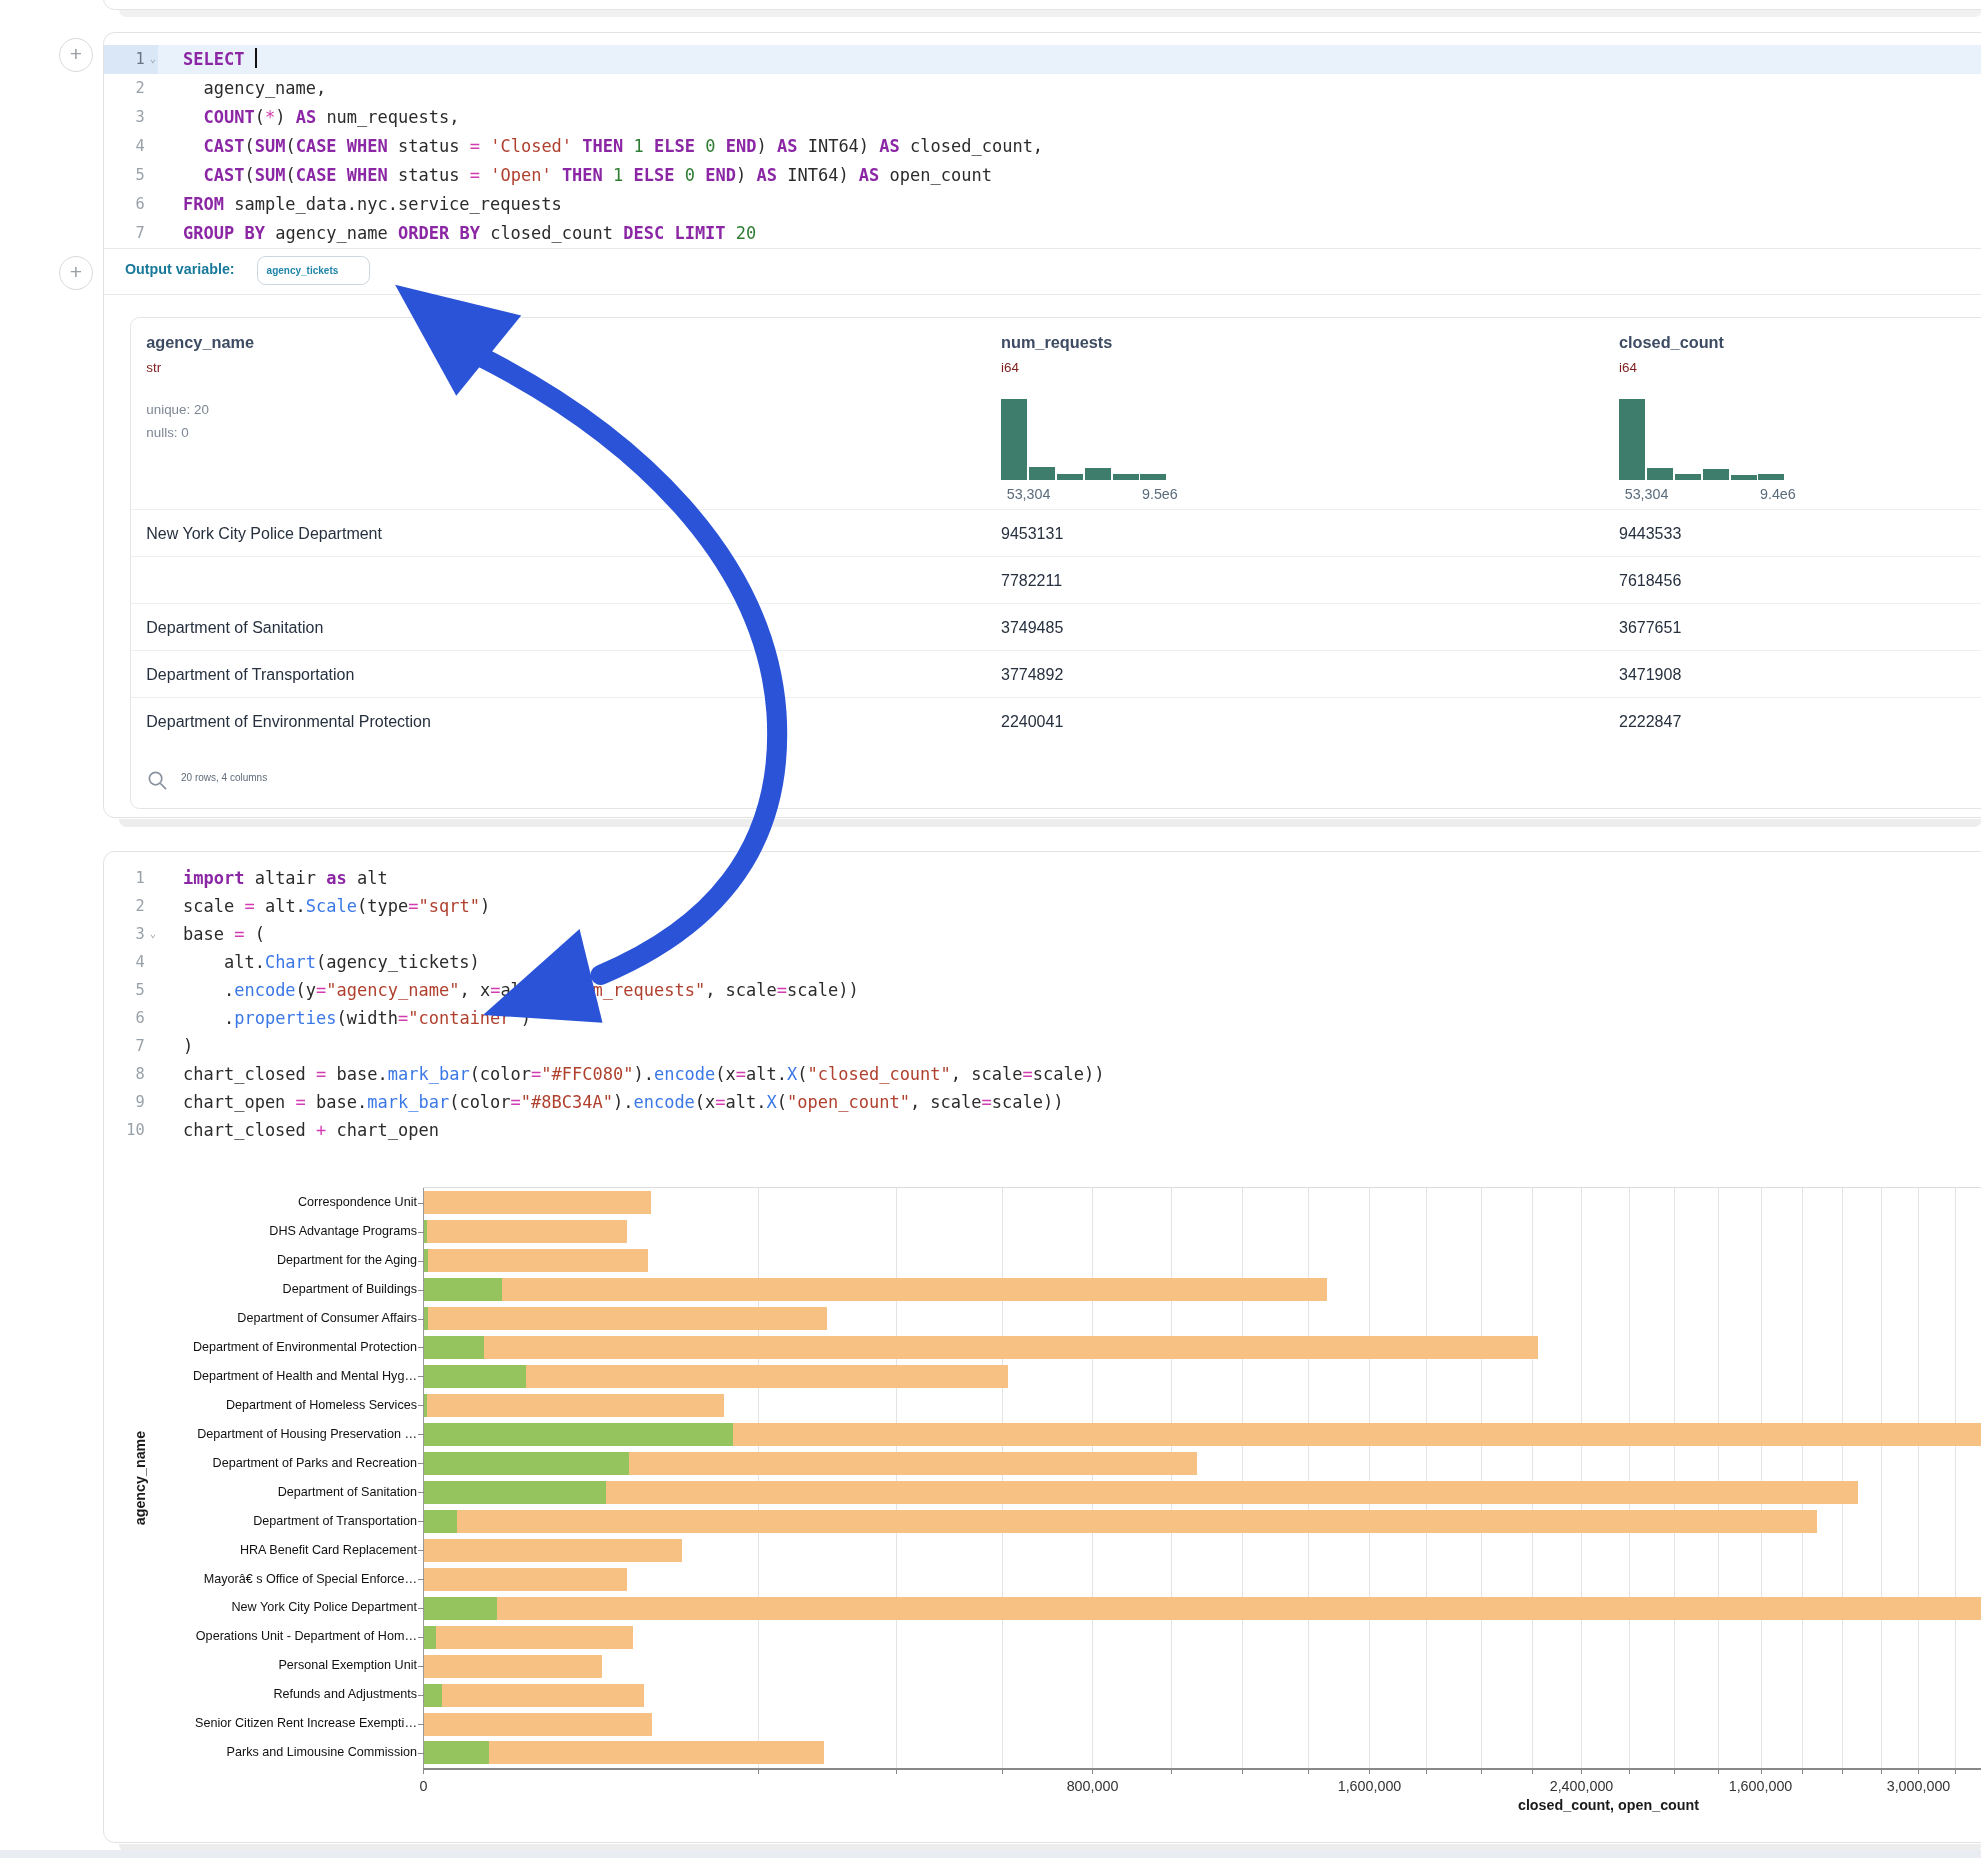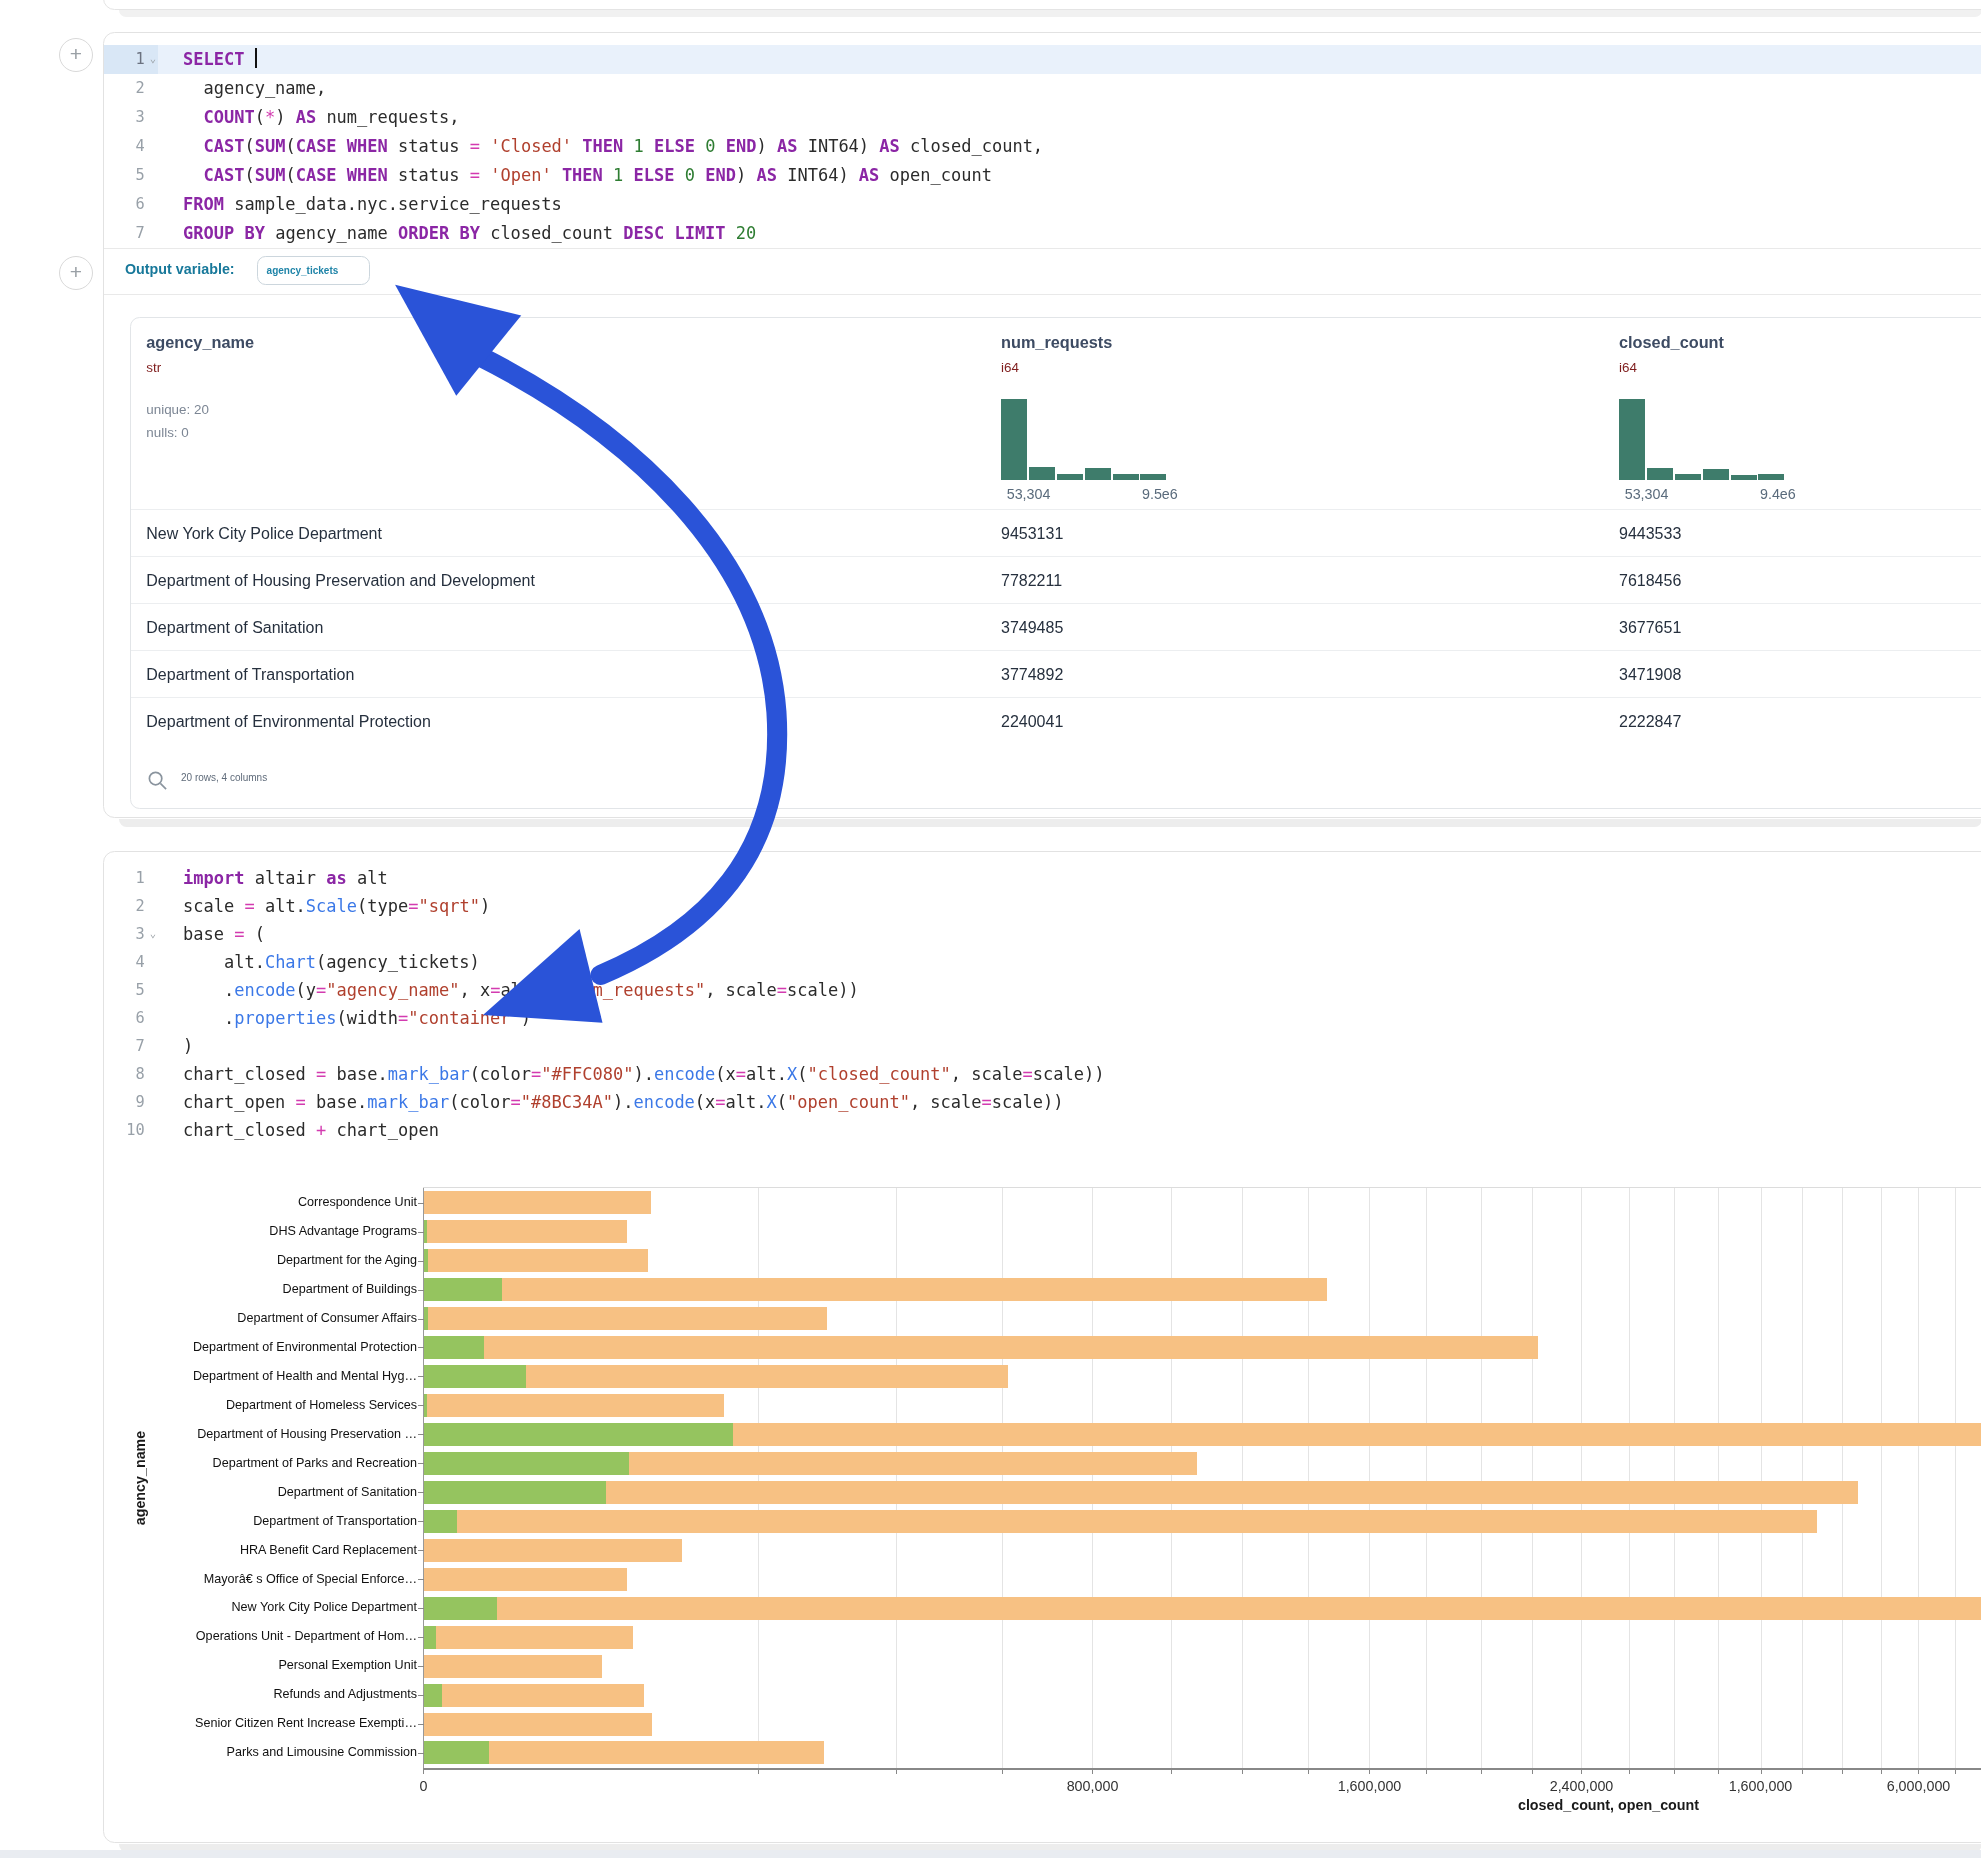--- a/index.html
+++ b/index.html
@@ -136,21 +136,20 @@
           <div class="hlab" style="left: 141px;">9.4e6</div>
         </div>
       </div>
     <div id="tbody">
         <div class="trow" style="top: 191px;">
           <div class="tc" style="left: 15.3px;">New York City Police Department</div>
           <div class="tc" style="left: 870px;">9453131</div>
           <div class="tc" style="left: 1488px;">9443533</div>
         </div>
         <div class="trow" style="top: 238px;">
-          <div class="tc" style="left: 15.3px;">Department of Housing Preservation and Development</div>
           <div class="tc" style="left: 870px;">7782211</div>
           <div class="tc" style="left: 1488px;">7618456</div>
         </div>
         <div class="trow" style="top: 285px;">
           <div class="tc" style="left: 15.3px;">Department of Sanitation</div>
           <div class="tc" style="left: 870px;">3749485</div>
           <div class="tc" style="left: 1488px;">3677651</div>
         </div>
         <div class="trow" style="top: 332px;">
           <div class="tc" style="left: 15.3px;">Department of Transportation</div>
@@ -237,21 +236,21 @@
     <div class="gl" style="left: 1918px; top: 1188px; height: 580px;"></div>
     <div class="xtick" style="left: 1918px; top: 1768px;"></div>
     <div class="gl" style="left: 1955px; top: 1188px; height: 580px;"></div>
     <div class="xtick" style="left: 1955px; top: 1768px;"></div>
     <div class="xtick" style="left: 423px; top: 1768px;"></div>
     <div class="xlab" style="left: 366px; top: 1778px;">0</div>
     <div class="xlab" style="left: 1035px; top: 1778px;">800,000</div>
     <div class="xlab" style="left: 1312px; top: 1778px;">1,600,000</div>
     <div class="xlab" style="left: 1524px; top: 1778px;">2,400,000</div>
     <div class="xlab" style="left: 1703px; top: 1778px;">1,600,000</div>
-    <div class="xlab" style="left: 1861px; top: 1778px;">6,000,000</div>
+    <div class="xlab" style="left: 1861px; top: 1778px;">3,000,000</div>
     <div class="xdomain" style="left: 423px; top: 1768px; width: 1558px;"></div>
     <div class="ylab" style="left: 130px; top: 1195px;">Correspondence Unit</div>
     <div class="ytick" style="left: 418px; top: 1203px;"></div>
     <div class="bar closed" style="left: 424px; top: 1191px; width: 227px;"></div>
     <div class="ylab" style="left: 130px; top: 1224px;">DHS Advantage Programs</div>
     <div class="ytick" style="left: 418px; top: 1232px;"></div>
     <div class="bar closed" style="left: 424px; top: 1220px; width: 203px;"></div>
     <div class="bar open" style="left: 424px; top: 1220px; width: 3.3px;"></div>
     <div class="ylab" style="left: 130px; top: 1253px;">Department for the Aging</div>
     <div class="ytick" style="left: 418px; top: 1261px;"></div>

